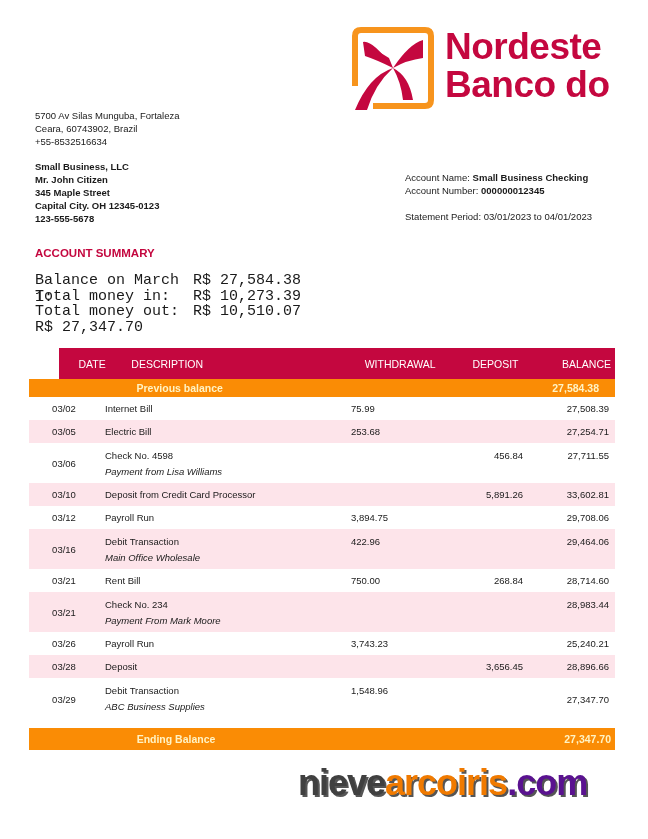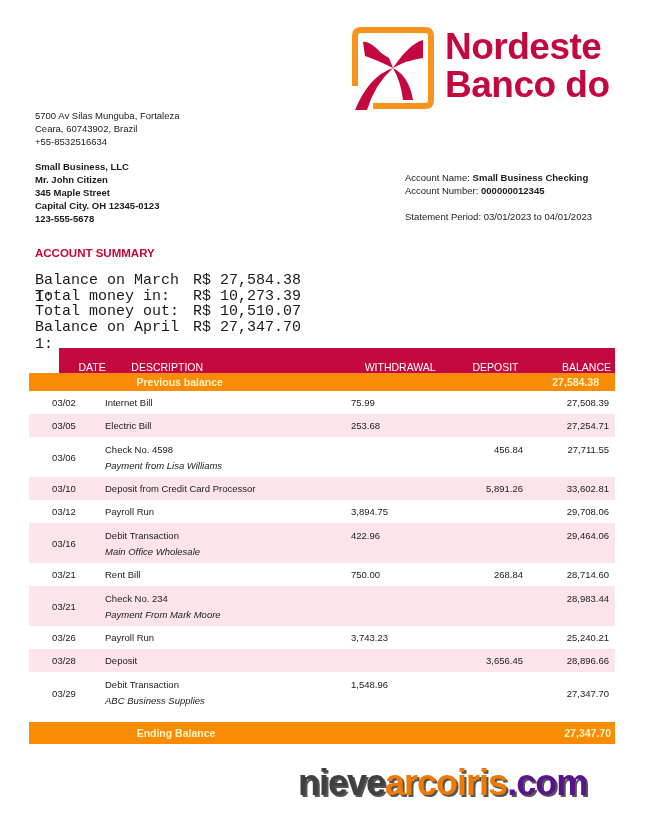--- a/index.html
+++ b/index.html
@@ -16,21 +16,21 @@
     .account-info { position: absolute; left: 405px; top: 171px; line-height: 13px; font-size: 9.5px; }
     .account-info b { font-weight: bold; }
     .account-info .period { margin-top: 13px; }
 
     .summary-title { position: absolute; left: 35px; top: 247px; color: #c4073f; font-weight: bold; font-size: 11.5px; }
     .summary { position: absolute; left: 35px; top: 272px; font-size: 15px; font-family: Liberation Mono, monospace; }
     .summary-row { height: 15.5px; display: flex; }
     .summary-row .lbl { width: 158px; }
 
     .table { position: absolute; left: 29px; top: 348px; width: 586px; }
-    .thead { height: 25px; background: #c4073f; color: #fff; display: flex; align-items: flex-end; font-size: 10.5px; margin-left: 30px; }
+    .thead { height: 31px; background: #c4073f; color: #fff; display: flex; align-items: center; font-size: 10.5px; margin-left: 30px; }
     .row { display: flex; align-items: flex-start; font-size: 9.5px; }
     .row.alt { background: #fde4ea; }
     .c-date { width: 70px; text-align: center; }
     .c-desc { width: 246px; padding-left: 6px; }
     .c-wd { width: 96px; padding-left: 6px; }
     .c-dep { width: 96px; text-align: right; padding-right: 14px; }
     .c-bal { width: 78px; text-align: right; padding-right: 6px; }
     .thead .c-desc { padding-left: 6px; }
     .thead .c-wd { padding-left: 6px; }
     .thead .c-dep { text-align: center; padding-right: 0; }
@@ -96,21 +96,20 @@
     </div>
   <div class="summary-row">
       <span class="lbl">Total money in:</span>
       <span>R$ 10,273.39</span>
     </div>
   <div class="summary-row">
       <span class="lbl">Total money out:</span>
       <span>R$ 10,510.07</span>
     </div>
   <div class="summary-row">
-      <span class="lbl">Balance on April 1:</span>
       <span>R$ 27,347.70</span>
     </div>
 </div>
 
 <div class="table">
   <div class="thead">
     <div class="c-date">DATE</div>
     <div class="c-desc">DESCRIPTION</div>
     <div class="c-wd">WITHDRAWAL</div>
     <div class="c-dep">DEPOSIT</div>

